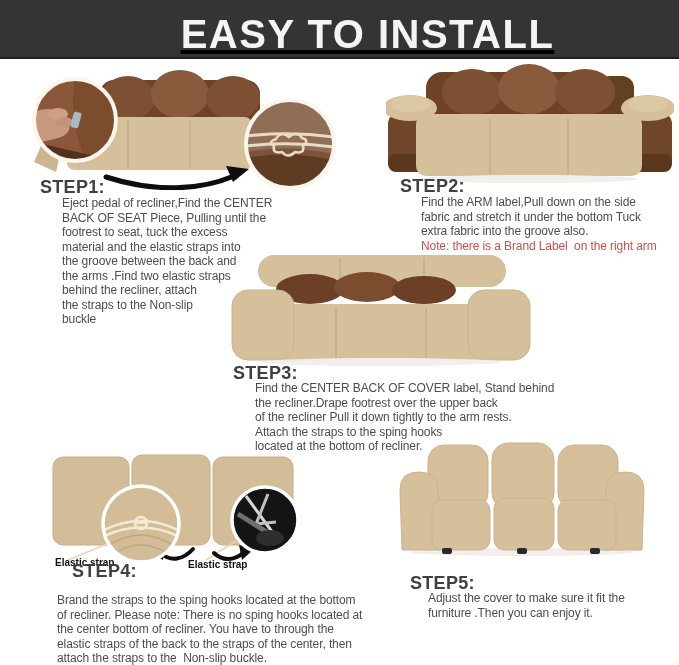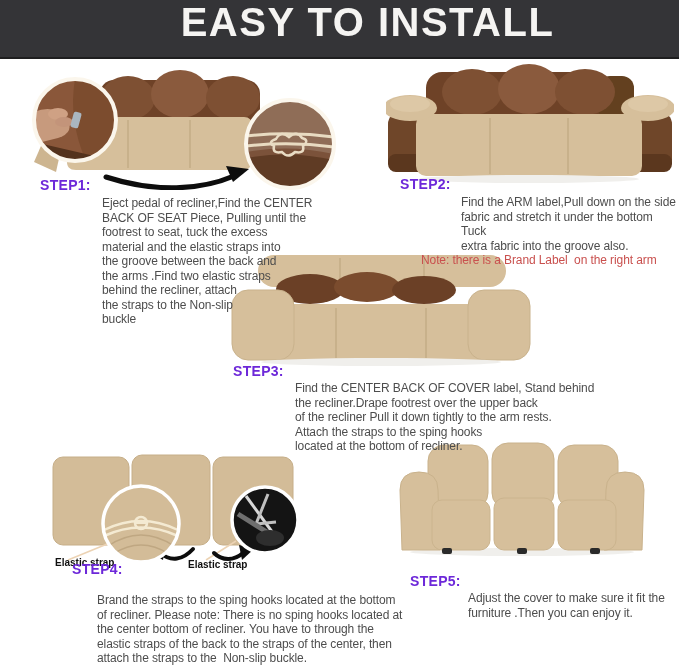--- a/index.html
+++ b/index.html
@@ -3,35 +3,35 @@
 <meta charset="utf-8">
 <style>
   html,body { margin:0; padding:0; background:#ffffff; }
   .page {
     position:relative; width:679px; height:665px; background:#ffffff;
     font-family:"Liberation Sans", sans-serif; overflow:hidden;
   }
   .header {
     position:absolute; left:0; top:0; width:679px; height:57px;
     background:#343437; border-bottom:2px solid #1e1e1f;
-    display:flex; align-items:flex-start; justify-content:center;
+    display:flex; align-items:flex-end; justify-content:center;text-decoration:underline;
   }
   .header-title {
     color:#f5f4f2; font-size:40px; font-weight:700; letter-spacing:1.5px;
     transform:translateX(28px); white-space:nowrap;
   }
   .fig { position:absolute; }
   .fig svg { display:block; width:100%; height:100%; }
   .step-heading {
-    position:absolute; font-size:14px; font-weight:700; color:#6d28d9;
+    position:absolute; font-size:18px; font-weight:700; color:#404040;
     letter-spacing:0.3px; white-space:nowrap;
   }
   .step-body {
     position:absolute; font-size:12px; line-height:14.5px; color:#4d4d4d;
-    white-space:pre-wrap; letter-spacing:-0.1px;margin-left:40px;
+    white-space:pre-wrap; letter-spacing:-0.1px;
   }
   .note-line {
     font-size:12px; line-height:14.5px; color:#c9504e; white-space:pre-wrap;
     letter-spacing:-0.1px;
   }
   .strap-label {
     position:absolute; font-size:10px; font-weight:700; color:#101010;
     white-space:nowrap;
   }
 </style>

